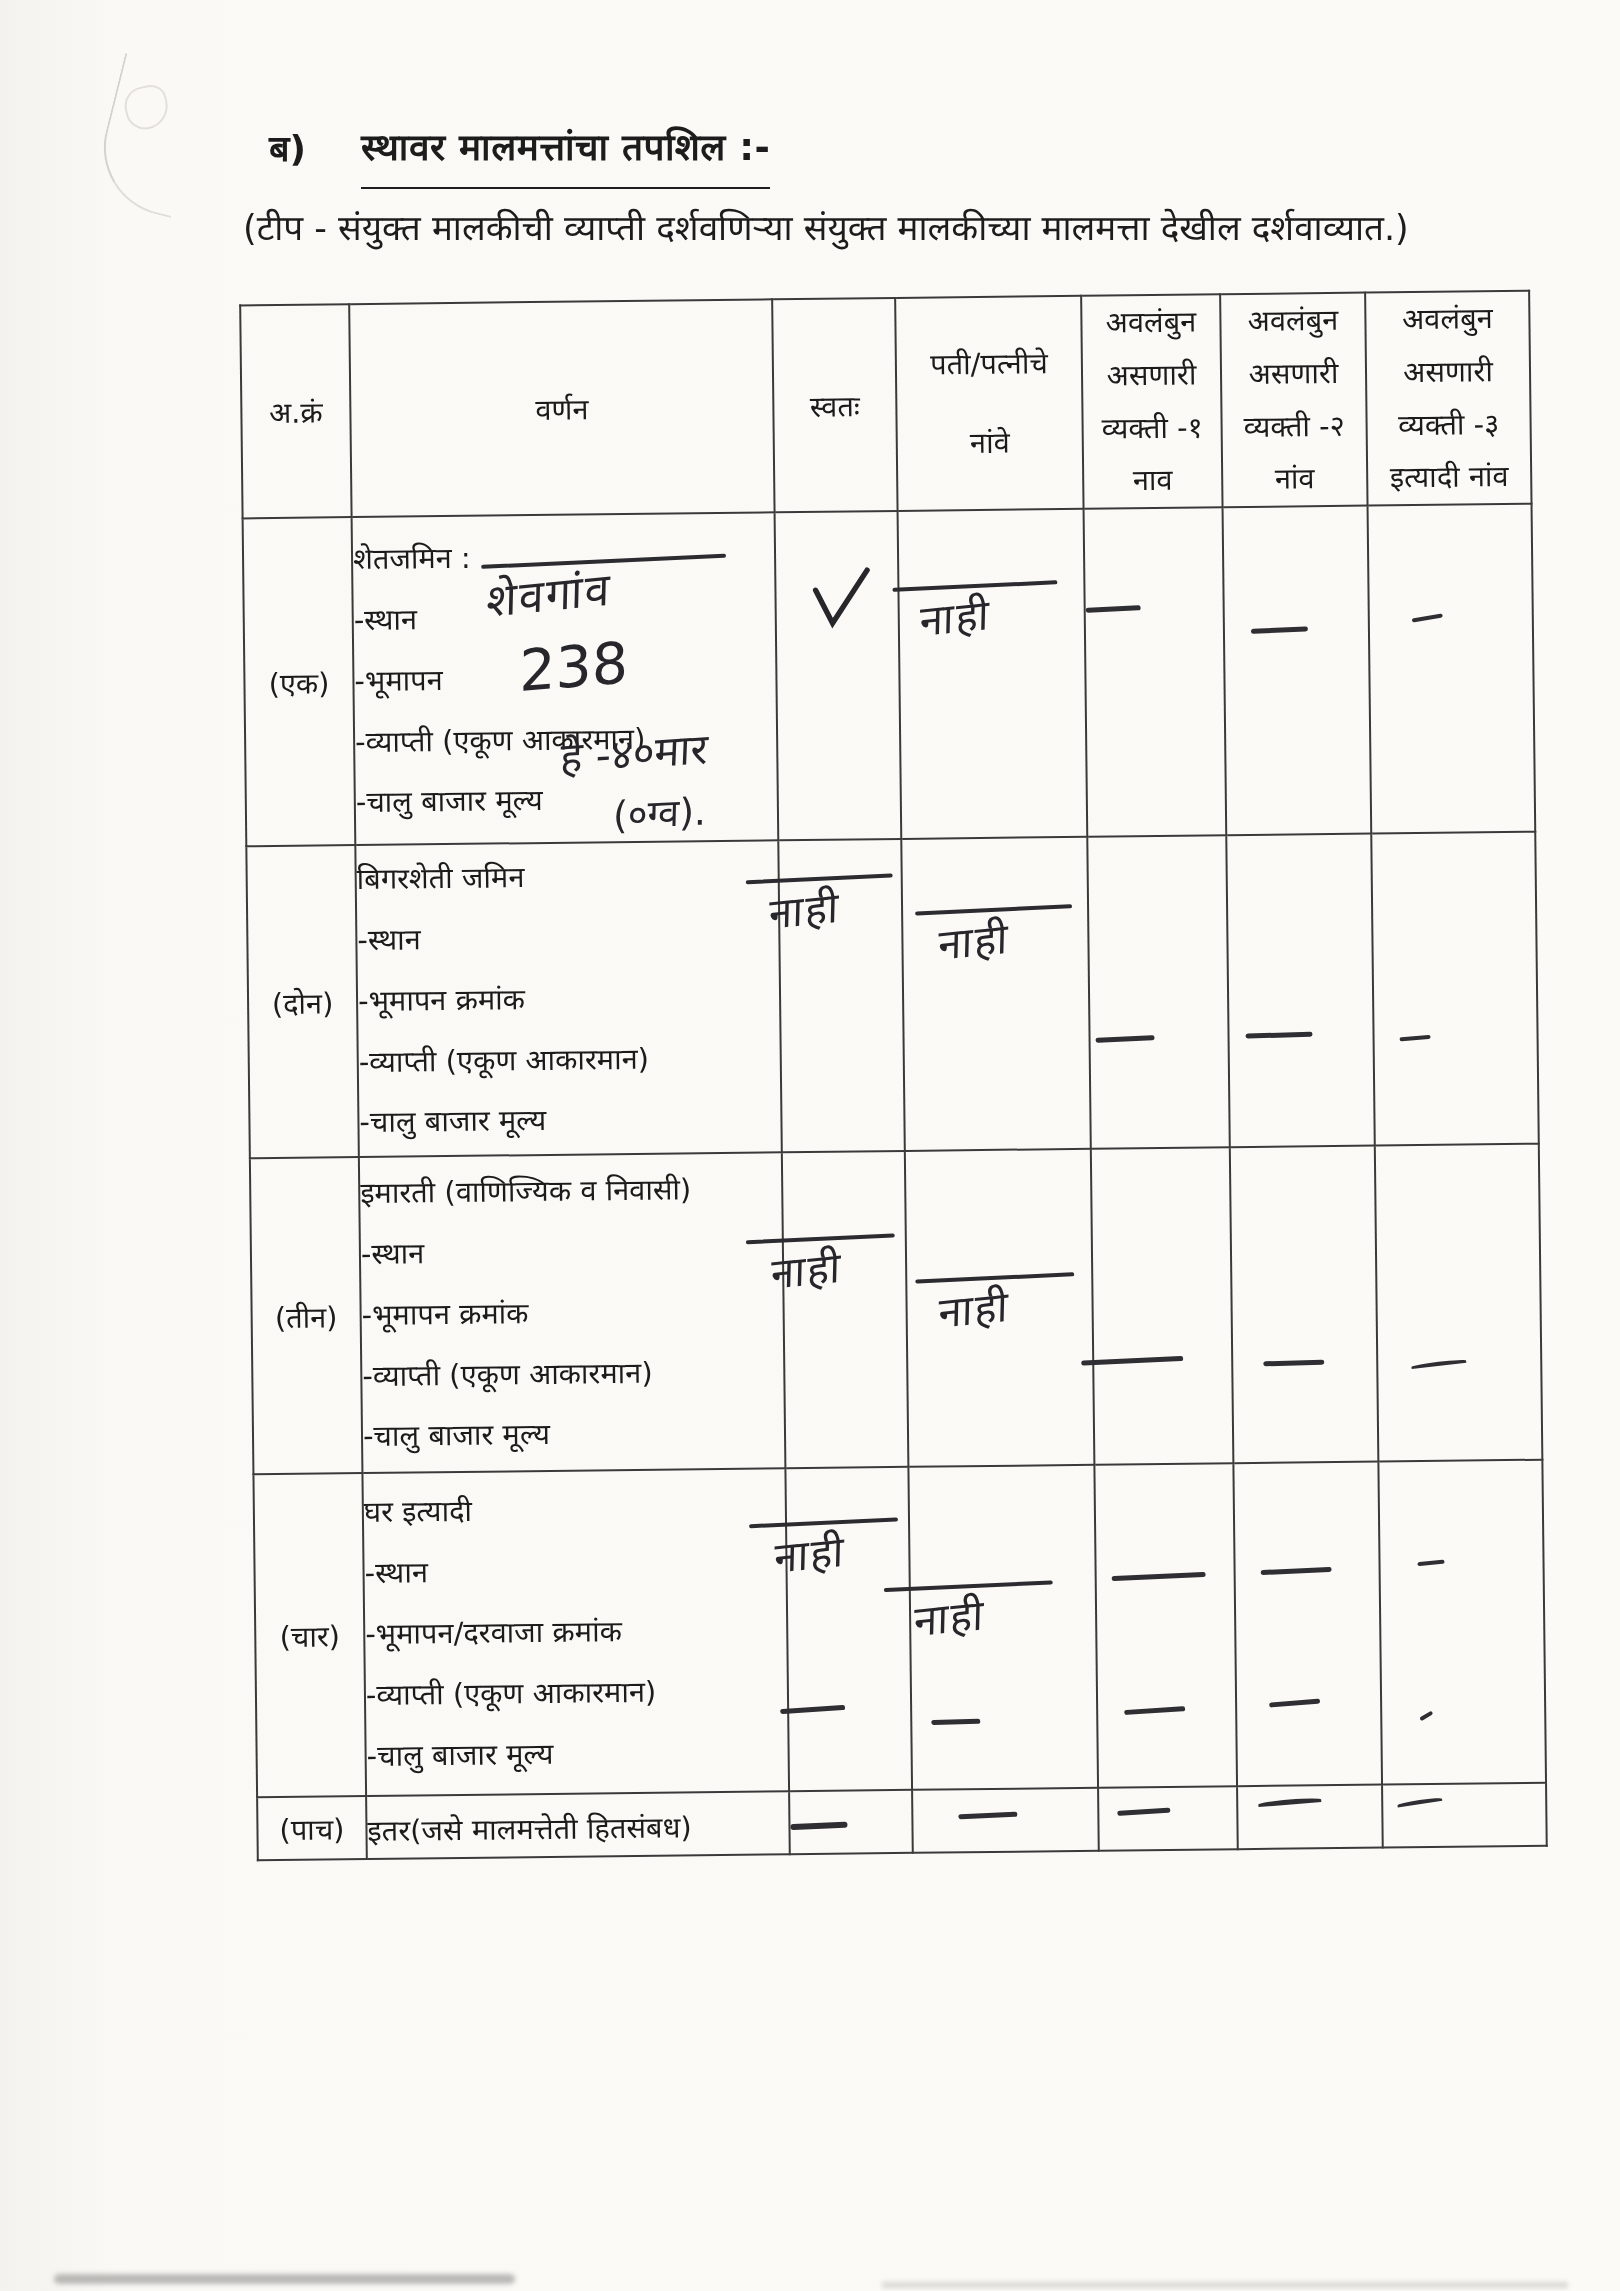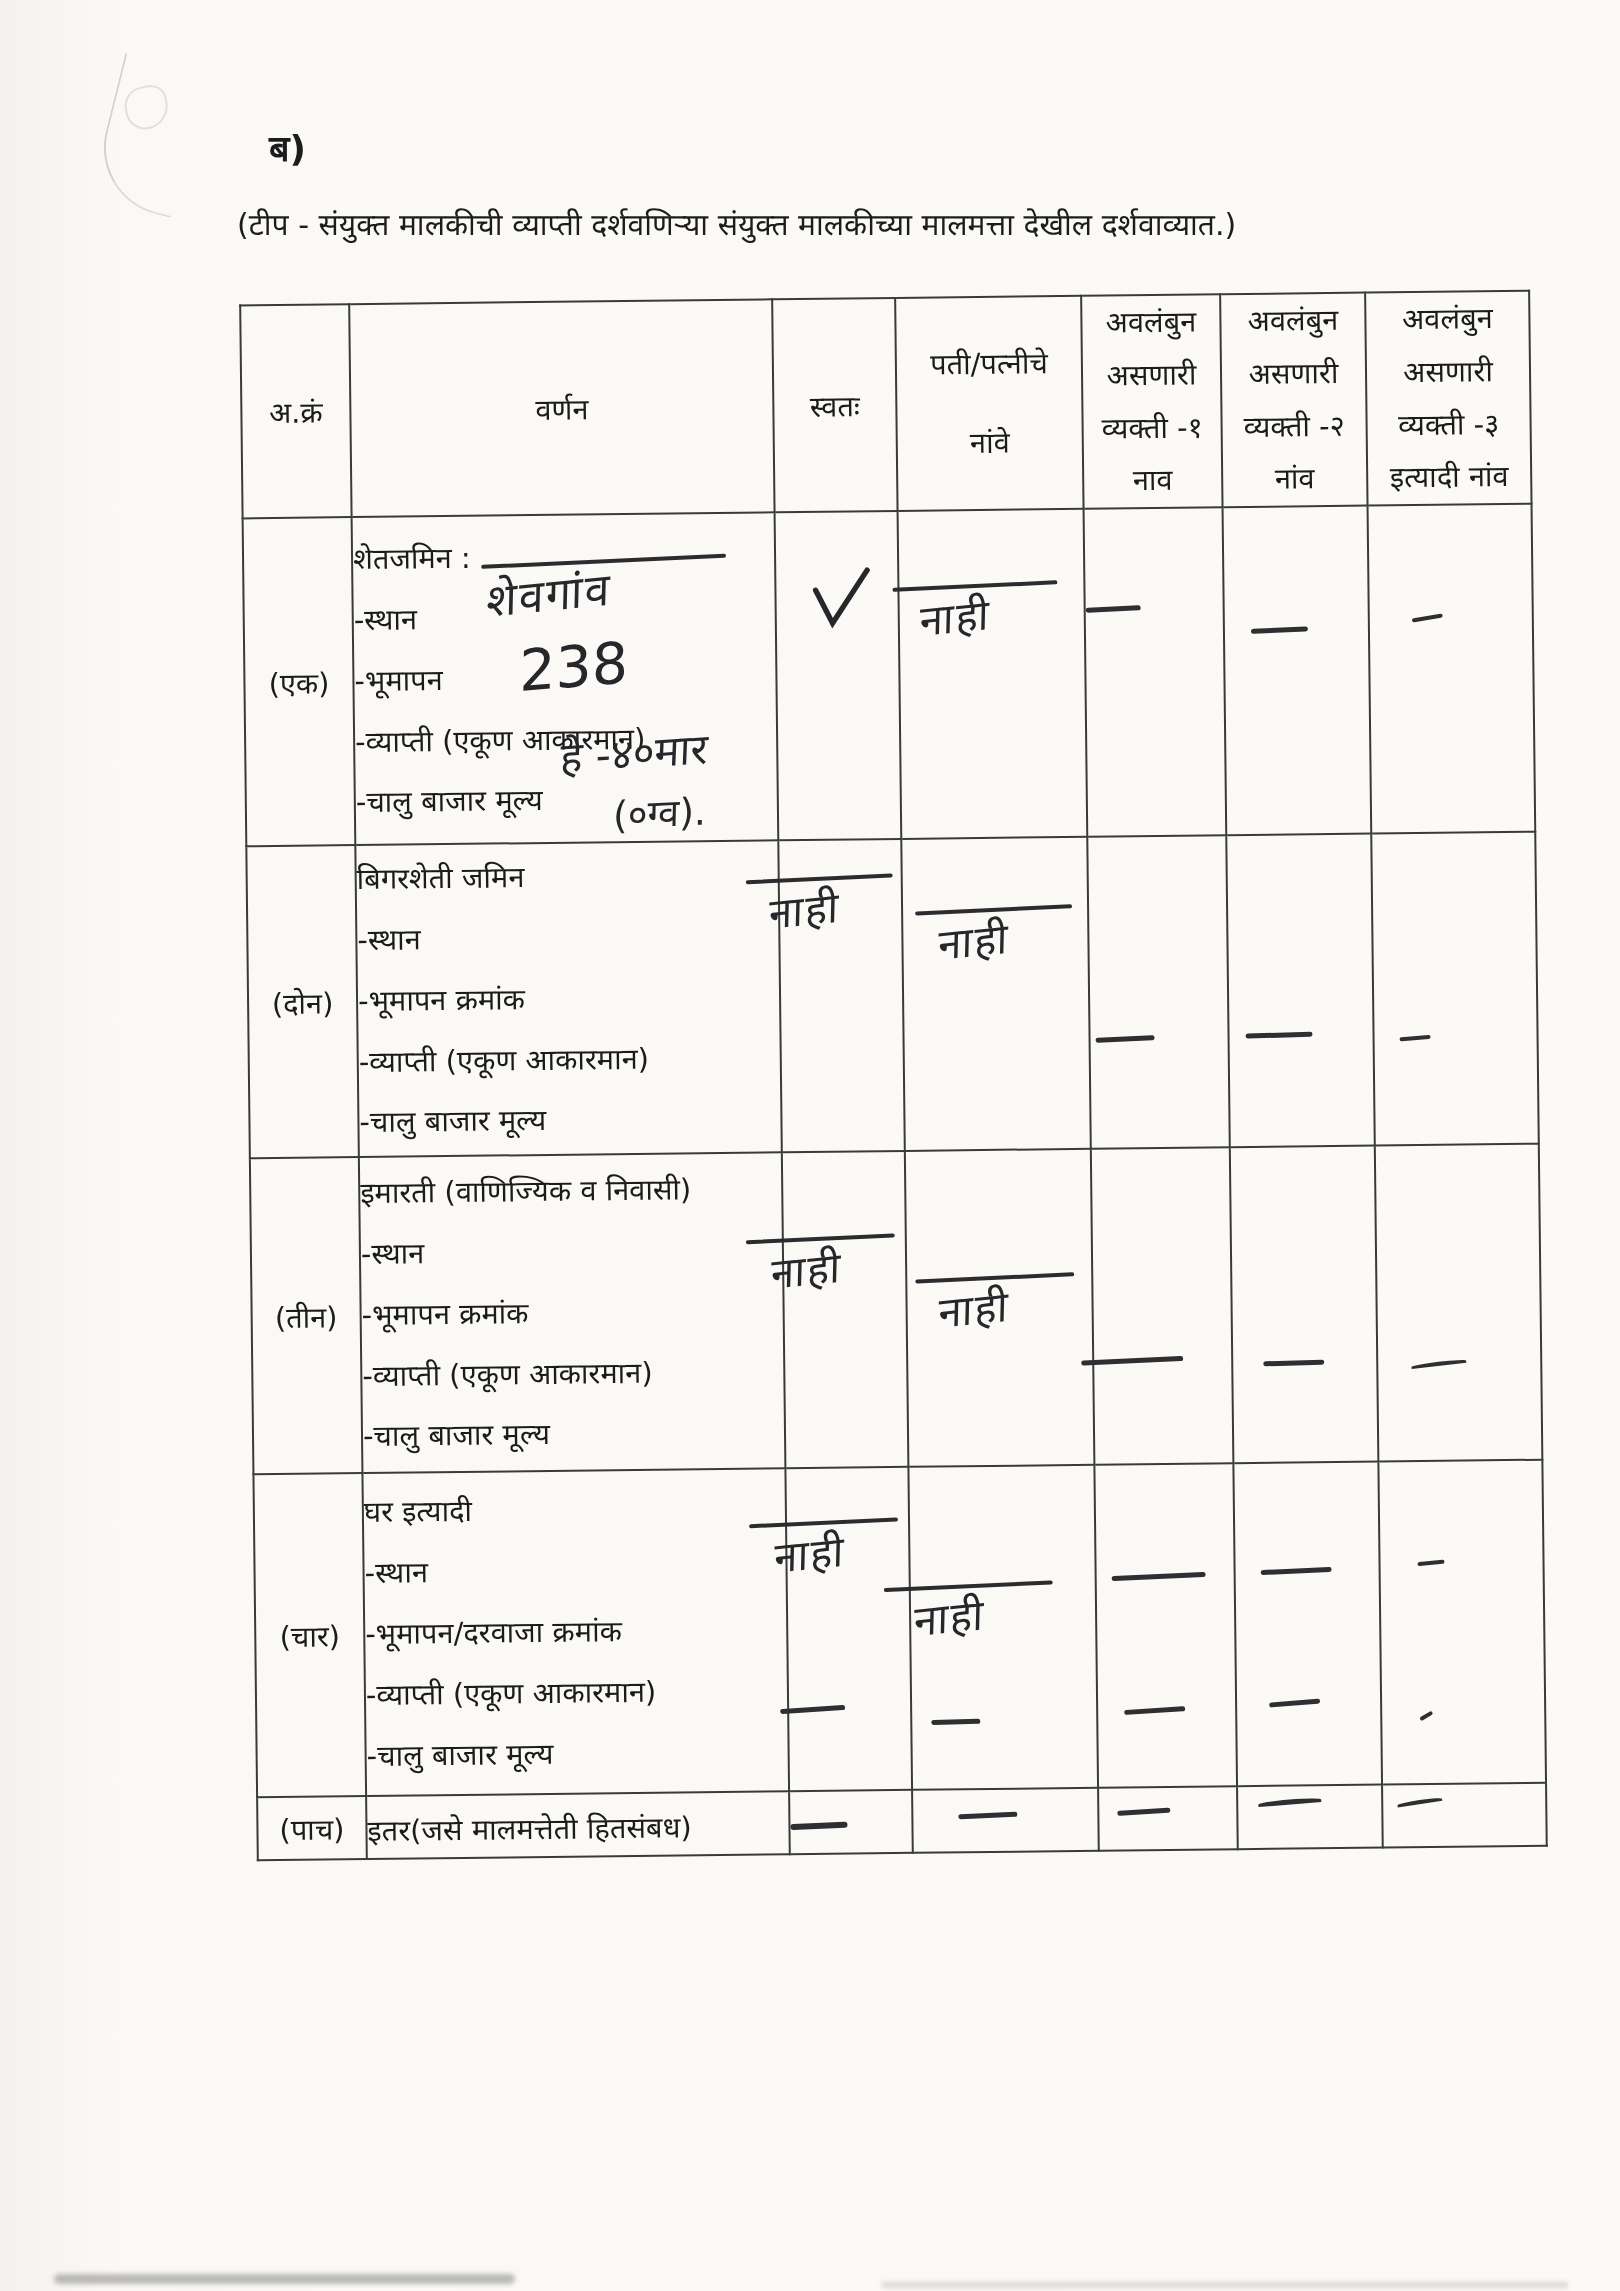--- a/index.html
+++ b/index.html
@@ -25,21 +25,21 @@
   .bottom-smudge2{
     position:absolute;left:882px;top:2282px;width:686px;height:5.9px;
     background:#c3c2bf;filter:blur(2.9px);opacity:.6;
   }
   
   .sec{position:absolute;left:269px;top:123px;font-size:36px;font-weight:700;}
   .title{
     position:absolute;left:361px;top:120px;font-size:37px;font-weight:700;
     letter-spacing:0.5px;border-bottom:2.9px solid #1e1e1e;padding-bottom:15.7px;
   }
-  .note{position:absolute;left:237px;top:203px;font-size:30px;white-space:nowrap;}
+  .note{position:absolute;left:243px;top:203px;font-size:35px;white-space:nowrap;}
   
   .table-wrap{
     position:absolute;left:248px;top:297px;width:1294px;height:1563px;
     transform:rotate(-0.65deg);transform-origin:50% 50%;
   }
   table.grid{border-collapse:collapse;table-layout:fixed;width:1290px;}
   table.grid td,table.grid th{
     border:2px solid #3a3a3a;padding:0;vertical-align:middle;
     font-weight:400;font-size:29px;color:#1b1b1b;
   }
@@ -78,20 +78,21 @@
 </style>
 </head>
 <body>
 
 <div class="page">
 
   <div class="crease"></div>
   <div class="crease2"></div>
 
   <span class="sec">ब)</span>
+  <span class="title">स्थावर मालमत्तांचा तपशिल :-</span>
   <div class="note">(टीप - संयुक्त मालकीची व्याप्ती दर्शवणिऱ्या संयुक्त मालकीच्या मालमत्ता देखील दर्शवाव्यात.)</div>
 
   <div class="table-wrap">
     <table class="grid">
       <colgroup>
         <col class="c1">
           <col class="c2">
           <col class="c3">
           <col class="c4">
         <col class="c5">

